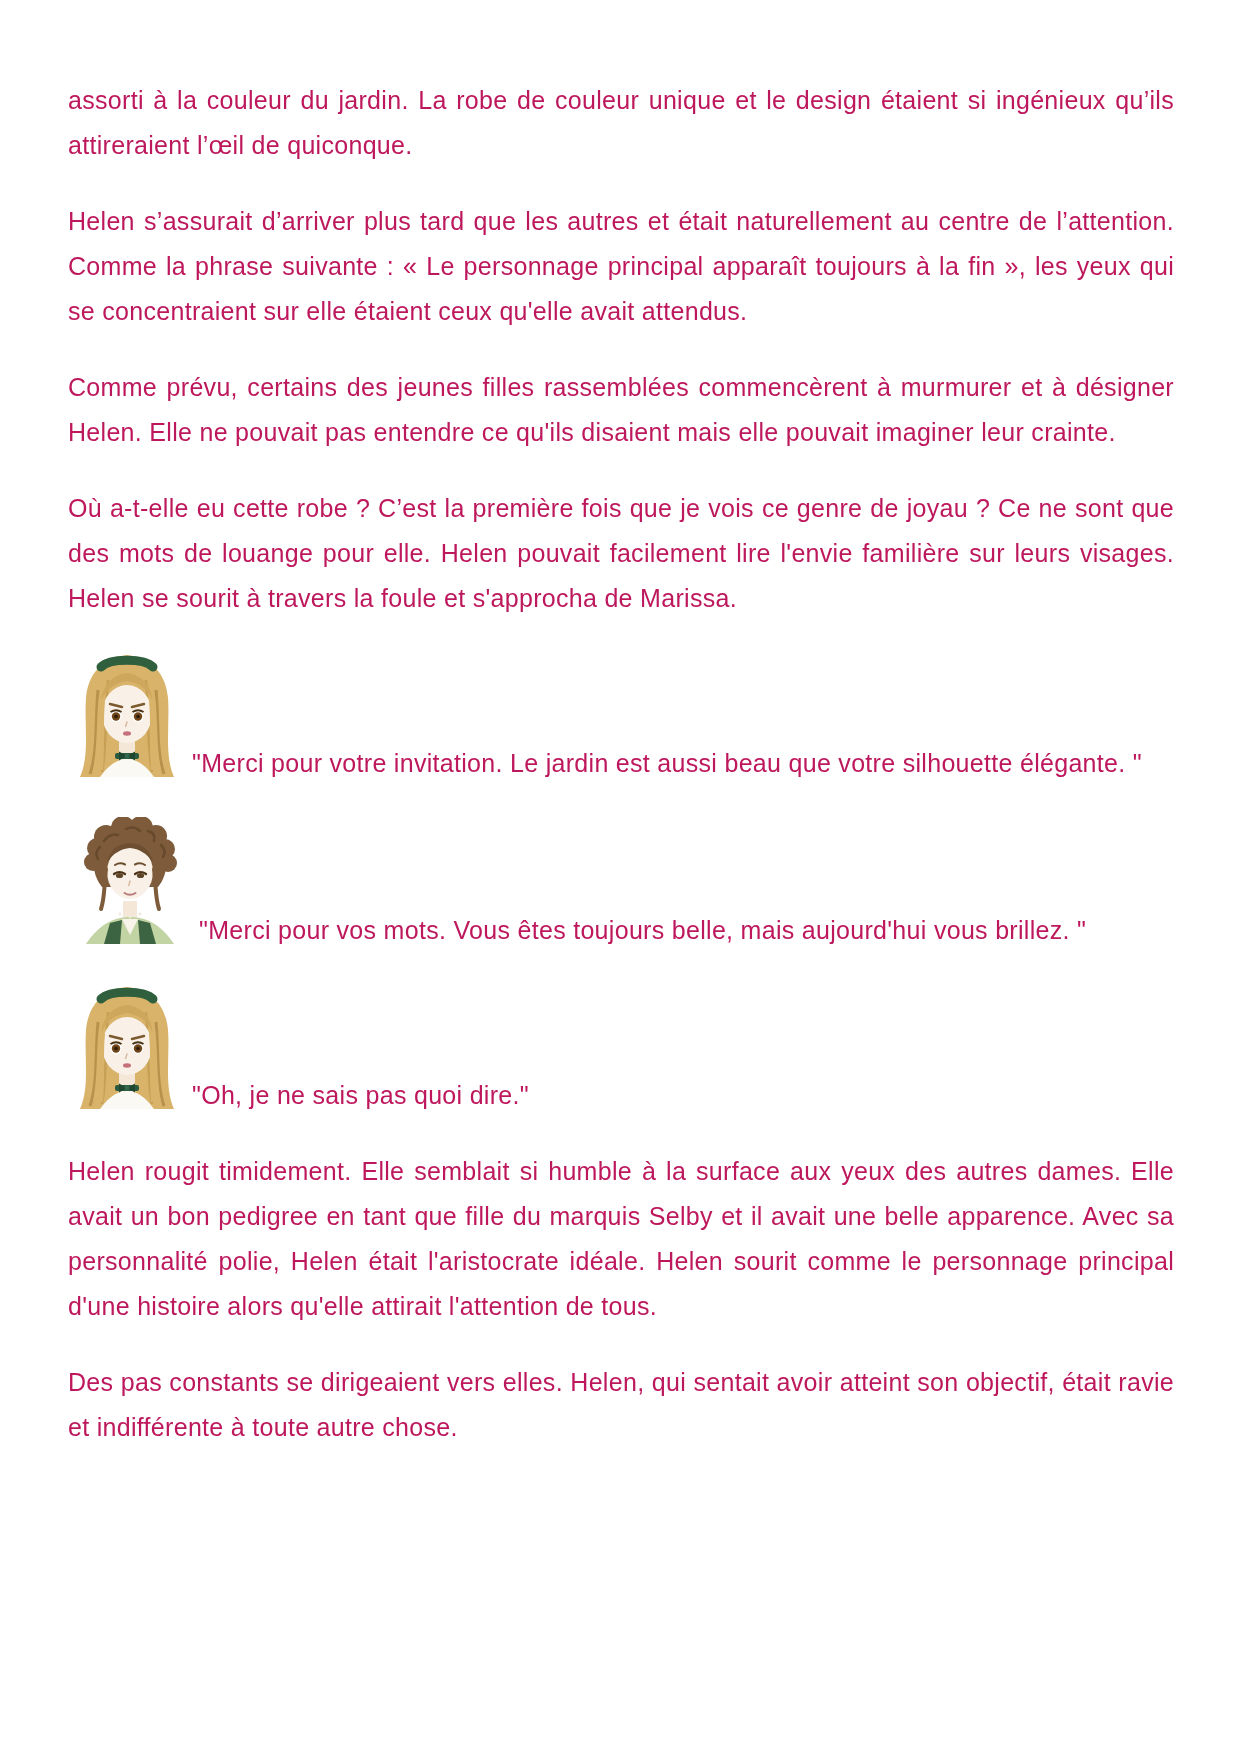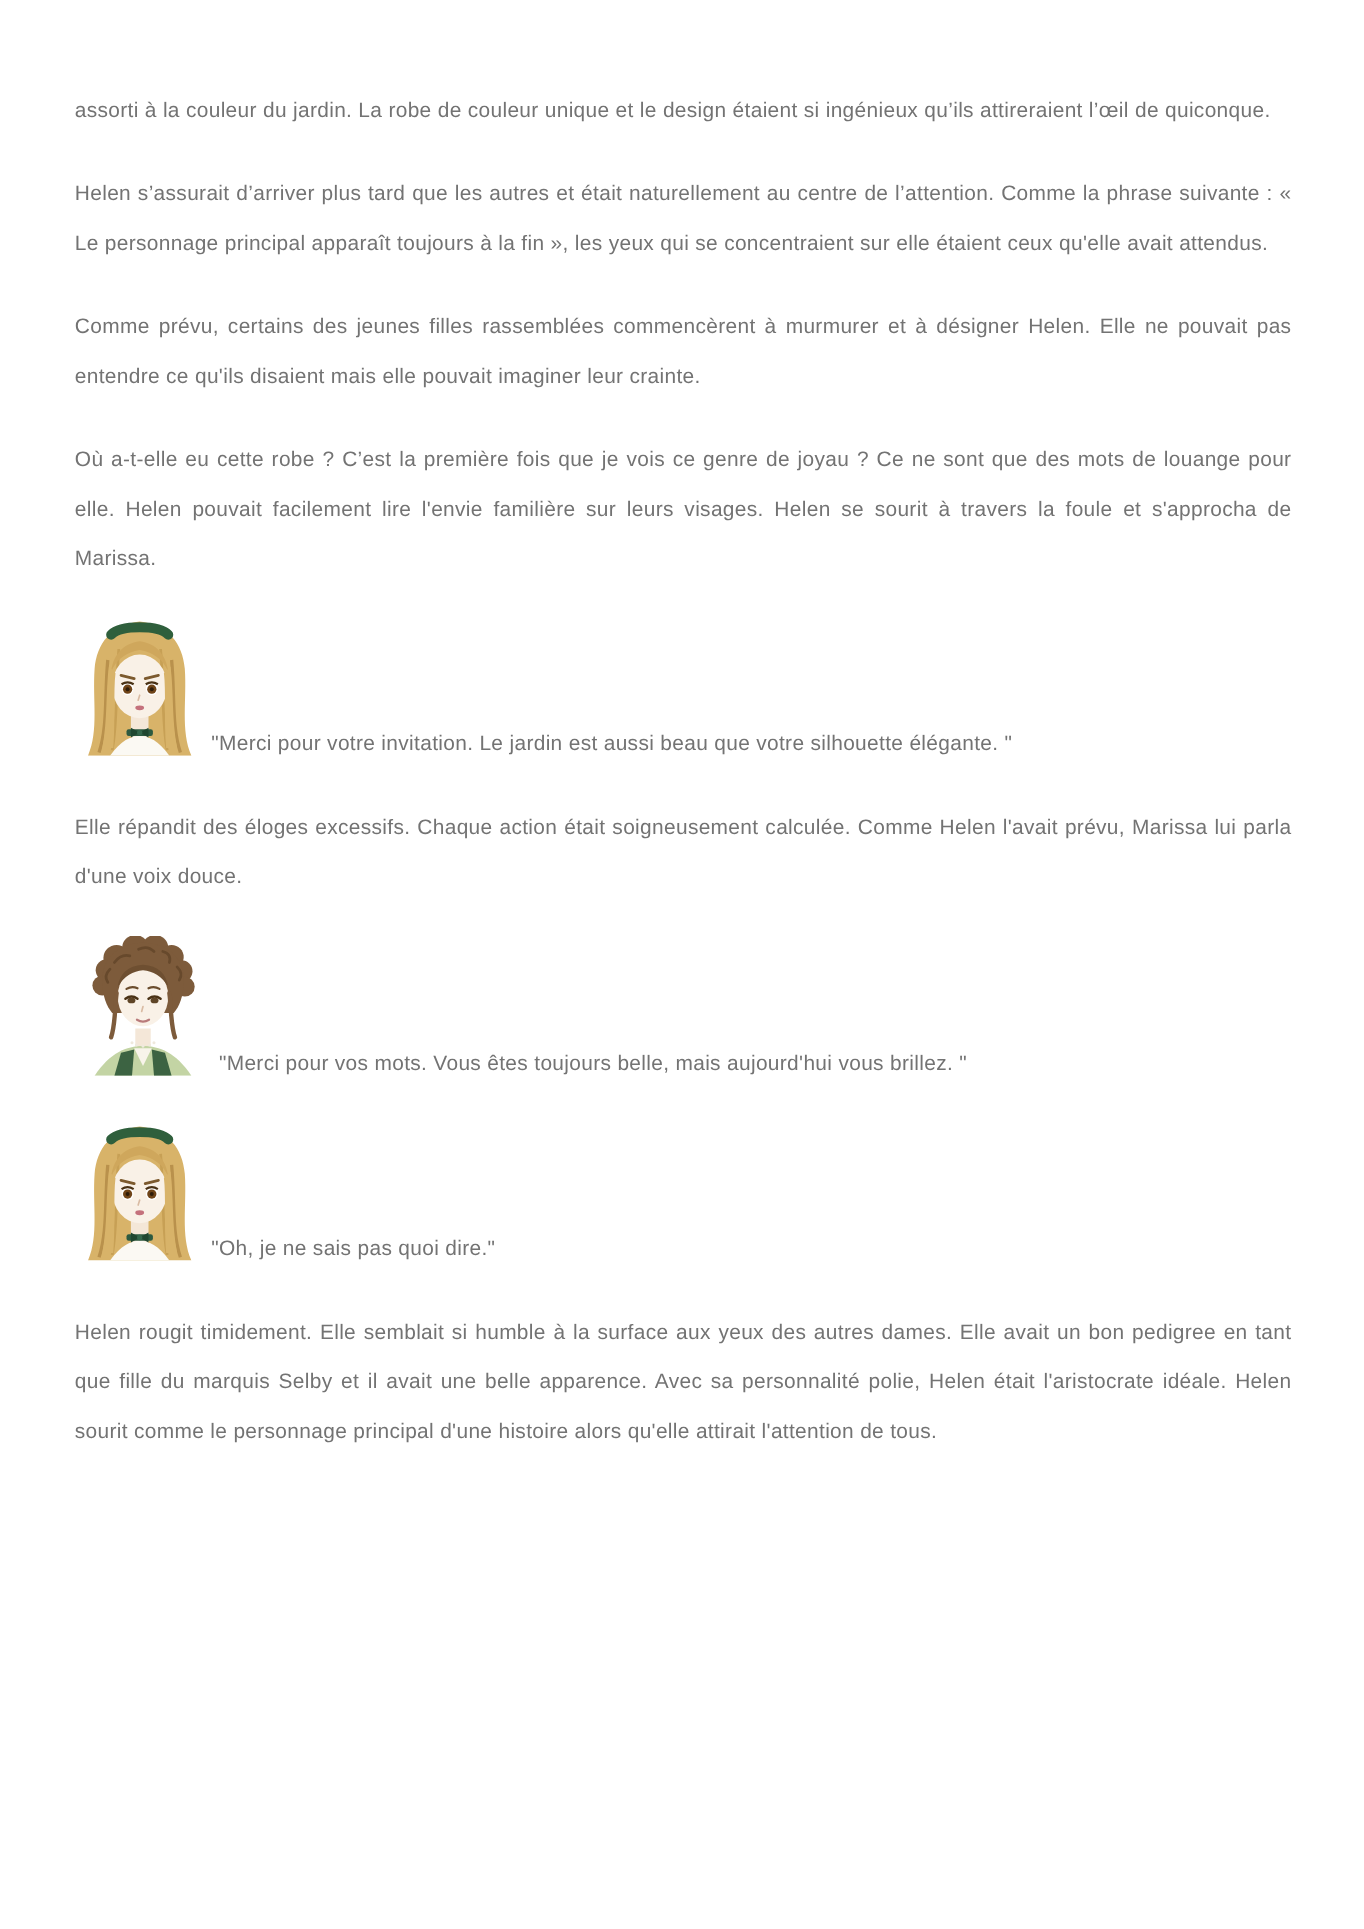--- a/index.html
+++ b/index.html
@@ -9,22 +9,22 @@
     height: 1754px;
     background: #ffffff;
     overflow: hidden;
     font-family: "Liberation Sans", "DejaVu Sans", sans-serif;
   }
   .content {
     position: absolute;
     left: 68px;
     top: 78px;
     width: 1106px;
-    color: #737373;
-    font-size: 19px;
+    color: #be185d;
+    font-size: 25px;
     line-height: 45px;
     letter-spacing: 0.3px;
     text-align: justify;
   }
   .para { margin: 0 0 31px 0; }
   .para:last-child { margin-bottom: 0; }
   .avatar {
     display: inline-block;
     vertical-align: text-bottom;
     margin: 0 6px 0 0;
@@ -70,21 +70,20 @@
             <path d="M59 70 L57.6 74.5" stroke="#d9bba3" stroke-width="1.5" stroke-linecap="round"></path>
             <ellipse cx="59" cy="81.5" rx="4" ry="2.2" fill="#c4717c"></ellipse>
             <rect x="47" y="101" width="24" height="6" rx="2" fill="#2c5a40"></rect>
             <path d="M59 104 l-8 -4.5 v9 Z" fill="#1f4730"></path>
             <path d="M59 104 l8 -4.5 v9 Z" fill="#1f4730"></path>
             <circle cx="59" cy="104" r="2.4" fill="#34684c"></circle>
             <path d="M31 44 C28 66 30 92 25 118 L35 118 C37 92 35 66 37 50 Z" fill="#d8b369"></path>
             <path d="M87 44 C90 66 88 92 93 118 L83 118 C81 92 83 66 81 50 Z" fill="#d8b369"></path>
           </svg></span><span>"Merci pour votre invitation. Le jardin est aussi beau que votre silhouette élégante. "</span></p>
 
-    <p class="para">Elle répandit des éloges excessifs. Chaque action était soigneusement calculée. Comme Helen l'avait prévu, Marissa lui parla d'une voix douce.</p>
 
     <p class="para"><span class="avatar"><svg width="125" height="127" viewBox="0 0 125 127" xmlns="http://www.w3.org/2000/svg">
             <g fill="#7d5b3b">
               <circle cx="38" cy="20" r="12"></circle>
               <circle cx="55" cy="11" r="12"></circle>
               <circle cx="73" cy="11" r="12"></circle>
               <circle cx="88" cy="19" r="11"></circle>
               <circle cx="97" cy="32" r="10"></circle>
               <circle cx="100" cy="46" r="9"></circle>
               <circle cx="29" cy="31" r="10"></circle>
@@ -150,15 +149,16 @@
             <rect x="47" y="101" width="24" height="6" rx="2" fill="#2c5a40"></rect>
             <path d="M59 104 l-8 -4.5 v9 Z" fill="#1f4730"></path>
             <path d="M59 104 l8 -4.5 v9 Z" fill="#1f4730"></path>
             <circle cx="59" cy="104" r="2.4" fill="#34684c"></circle>
             <path d="M31 44 C28 66 30 92 25 118 L35 118 C37 92 35 66 37 50 Z" fill="#d8b369"></path>
             <path d="M87 44 C90 66 88 92 93 118 L83 118 C81 92 83 66 81 50 Z" fill="#d8b369"></path>
           </svg></span><span>"Oh, je ne sais pas quoi dire."</span></p>
 
     <p class="para">Helen rougit timidement. Elle semblait si humble à la surface aux yeux des autres dames. Elle avait un bon pedigree en tant que fille du marquis Selby et il avait une belle apparence. Avec sa personnalité polie, Helen était l'aristocrate idéale. Helen sourit comme le personnage principal d'une histoire alors qu'elle attirait l'attention de tous.</p>
 
+    <p class="para">Des pas constants se dirigeaient vers elles. Helen, qui sentait avoir atteint son objectif, était ravie et indifférente à toute autre chose.</p>
 
   </div>
 </div>
 
 </body></html>

